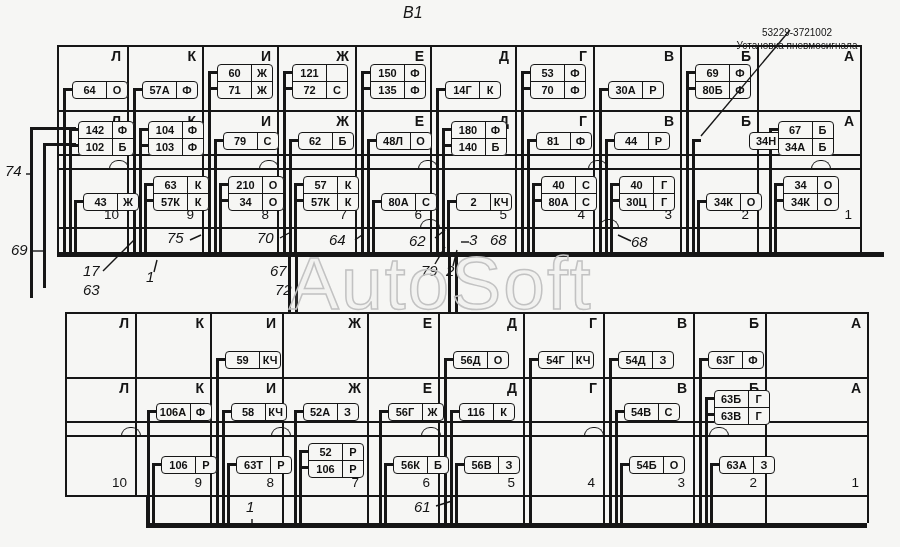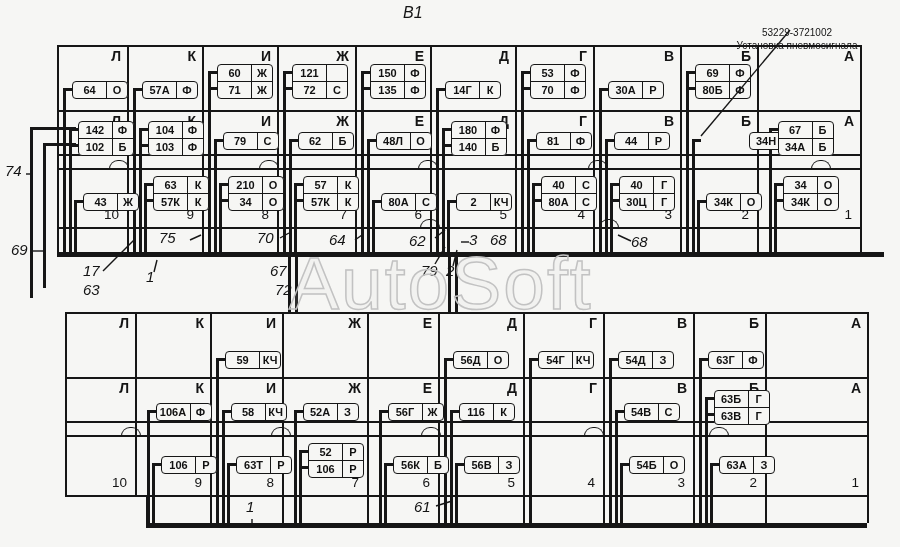--- a/index.html
+++ b/index.html
@@ -524,21 +524,21 @@
     <div class="ln" style="left: 295px; top: 257px; width: 3px; height: 55px;"></div>
     <div class="ln" style="left: 448px; top: 257px; width: 3px; height: 55px;"></div>
     <div class="ln" style="left: 455px; top: 257px; width: 3px; height: 55px;"></div>
     <div class="ln" style="left: 30px; top: 127px; width: 46px; height: 3px;"></div>
     <div class="ln" style="left: 43px; top: 143px; width: 33px; height: 3px;"></div>
     <div class="callout" style="left: 5px; top: 162px;">74</div>
     <div class="callout" style="left: 11px; top: 241px;">69</div>
     <div class="callout" style="left: 83px; top: 262px;">17</div>
     <div class="callout" style="left: 83px; top: 281px;">63</div>
     <div class="callout" style="left: 146px; top: 268px;">1</div>
-    <div class="callout" style="left: 159px; top: 229px; text-align: right;">75</div>
+    <div class="callout" style="left: 167px; top: 229px; text-align: right;">75</div>
     <div class="callout" style="left: 257px; top: 229px;">70</div>
     <div class="callout" style="left: 329px; top: 231px;">64</div>
     <div class="callout" style="left: 409px; top: 232px;">62</div>
     <div class="callout" style="left: 469px; top: 231px;">3</div>
     <div class="callout" style="left: 490px; top: 231px;">68</div>
     <div class="callout" style="left: 631px; top: 233px;">68</div>
     <div class="callout" style="left: 270px; top: 262px;">67</div>
     <div class="callout" style="left: 275px; top: 281px;">72</div>
     <div class="callout" style="left: 421px; top: 262px;">79</div>
     <div class="callout" style="left: 446px; top: 262px;">2</div>

